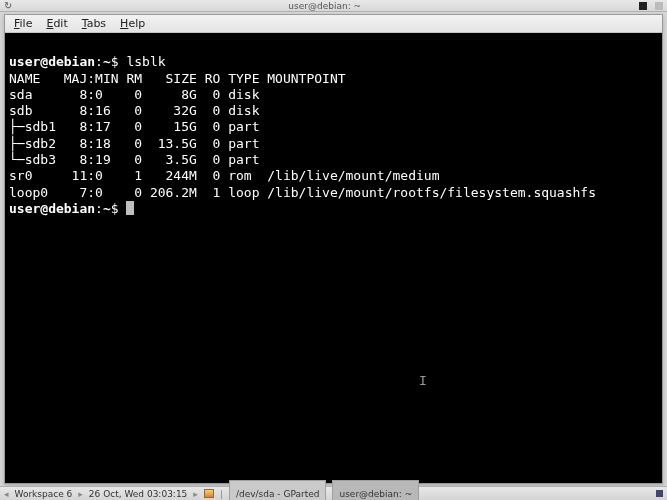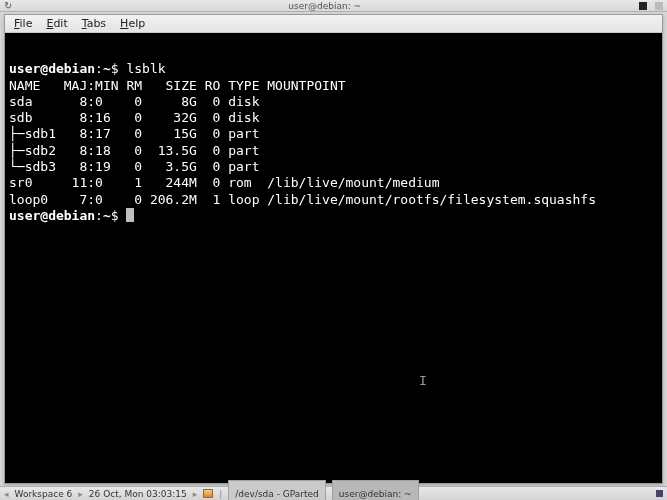--- a/index.html
+++ b/index.html
@@ -52,21 +52,21 @@
   }
   .menubar .mi .ul { text-decoration: underline; }
   
   .term {
     flex: 1;
     background: #000;
     color: #fff;
     font-family: "DejaVu Sans Mono","Liberation Mono","Courier New",monospace;
     font-size: 13px;
     line-height: 16.3px;
-    padding: 12px 4px;
+    padding: 5px 4px;
     white-space: pre;
     overflow: hidden;
     position: relative;
   }
   .prompt-user { color:#fff; font-weight:bold; }
   .prompt-path { color:#fff; font-weight:bold; }
   .prompt-sym  { color:#fff; }
   .cursor {
     display:inline-block;
     width:8px; height:14px;
@@ -136,21 +136,21 @@
 <span>loop0    7:0    0 206.2M  1 loop /lib/live/mount/rootfs/filesystem.squashfs</span>
 <span class="prompt-user">user@debian</span><span class="prompt-sym">:</span><span class="prompt-path">~</span><span class="prompt-sym">$</span> <span class="cursor"></span>
     <span class="ibeam" style="left:414px; top:340px;">I</span>
   </div>
 </div>
 
 <div class="bottom-panel">
   <span class="sep">◂</span>
   <span>Workspace 6</span>
   <span class="sep">▸</span>
-  <span>26 Oct, Mon 03:03:15</span>
+  <span>26 Oct, Wed 03:03:15</span>
   <span class="sep">▸</span>
   <span style="width:10px;height:9px;background:linear-gradient(#fc6,#c84);display:inline-block;border:1px solid #963;"></span>
   <span class="sep">|</span>
   <div class="task">
       <span>/dev/sda - GParted</span>
     </div>
   <div class="task active">
       <span>user@debian: ~</span>
     </div>
   <span class="spacer"></span>

